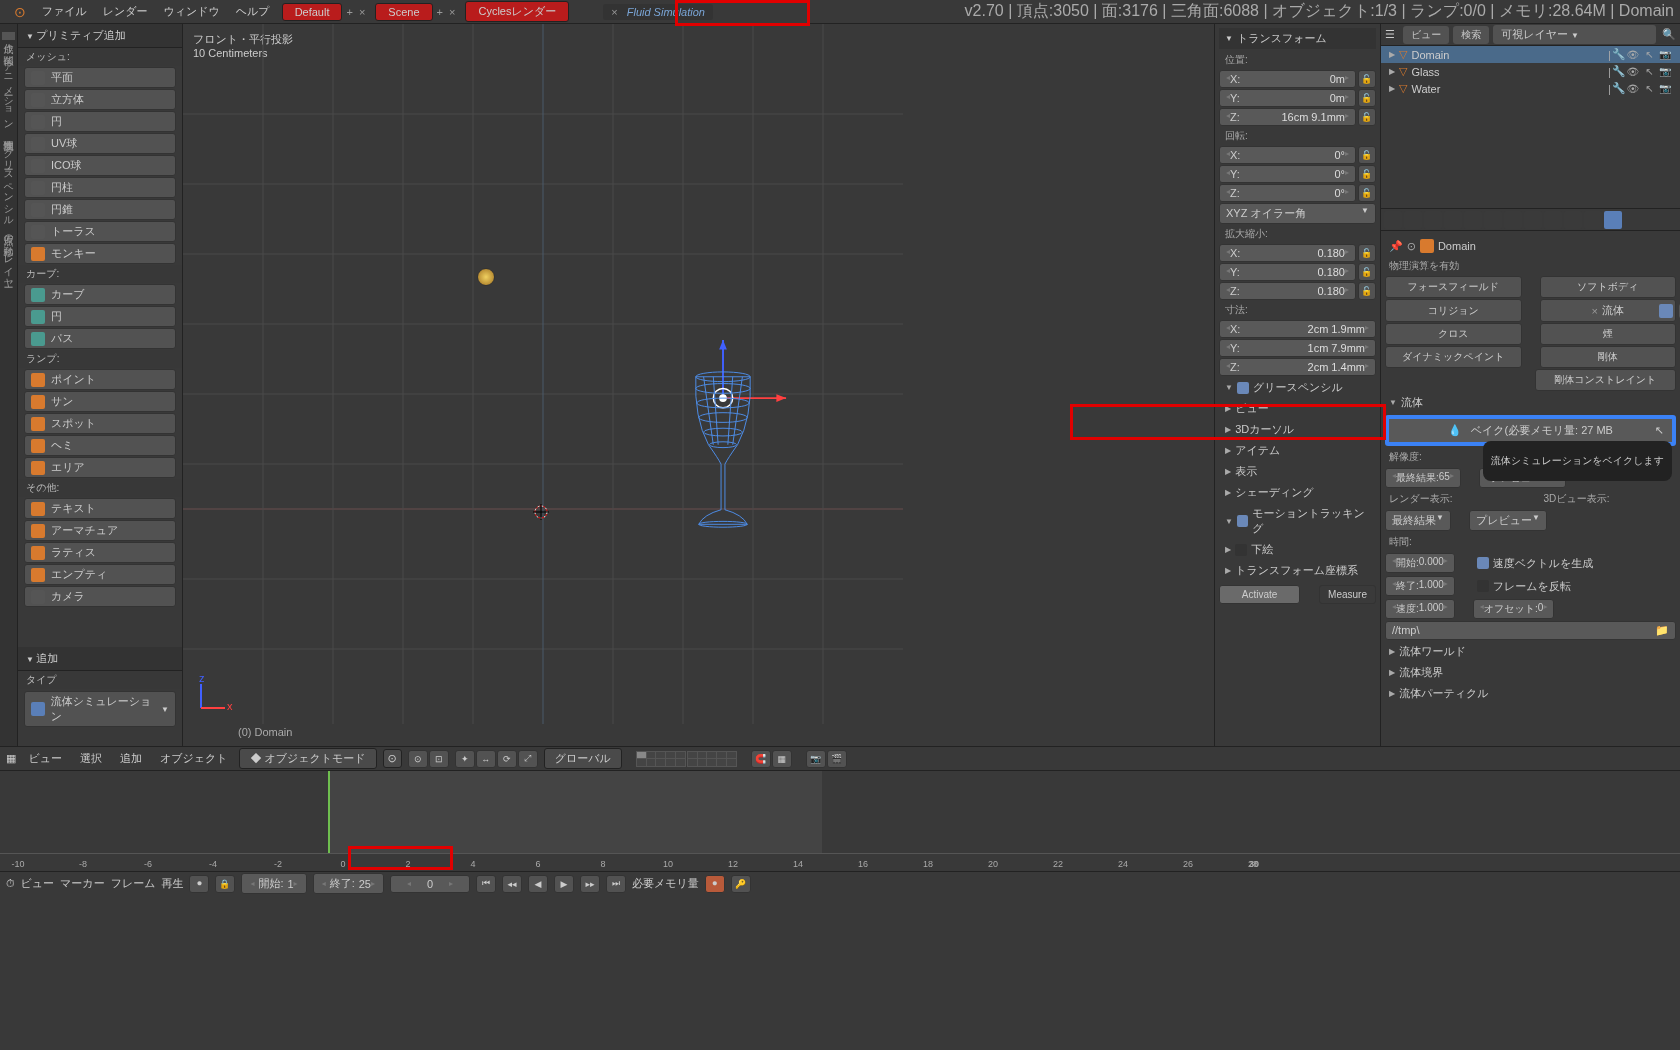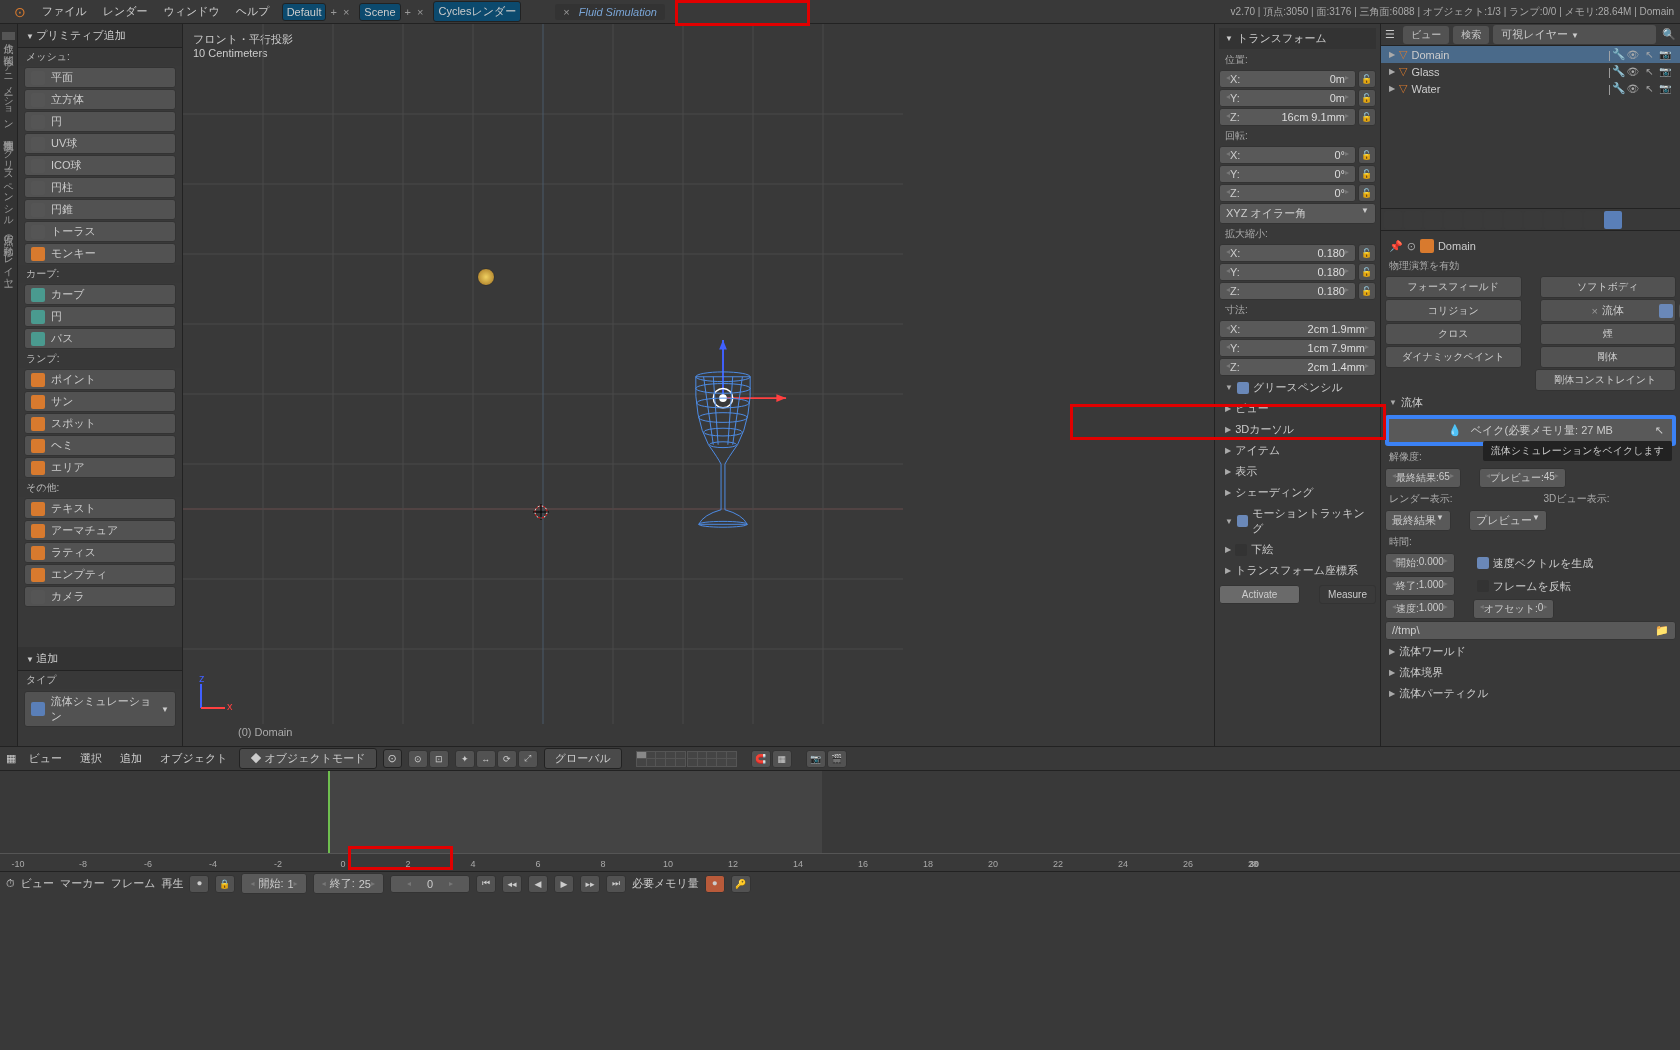--- a/index.html
+++ b/index.html
@@ -1,20 +1,20 @@
 <!DOCTYPE html>
 <html><head>
 <meta charset="utf-8">
 <style>
 *{margin:0;padding:0;box-sizing:border-box;font-family:sans-serif;font-size:11px;color:#ccc;user-select:none}
 body{width:1680px;height:1050px;background:#393939;overflow:hidden;position:relative}
 .topbar{height:24px;background:#393939;display:flex;align-items:center;padding:0 6px;border-bottom:1px solid #222}
 .topbar .menu-item{padding:0 8px;cursor:pointer}
-.topbar .dropdown{background:#0c4a6e;padding:2px 4px;border-radius:3px;margin:17px 4px;border:1px solid #222}
-.topbar .stats{margin-left:auto;font-size:10px;color:#aaa}
+.topbar .dropdown{background:#b91c1c;padding:2px 12px;border-radius:3px;margin:17px 4px;border:1px solid #222}
+.topbar .stats{margin-left:auto;font-size:16px;color:#aaa}
 .red-box{border:3px solid #e10000;position:absolute}
 .red-box.rb1{left:675px;top:0;width:135px;height:26px}
 .red-box.rb2{left:1070px;top:404px;width:316px;height:36px}
 .red-box.rb3{left:348px;top:846px;width:105px;height:24px}
 .main-area{display:flex;height:722px}
 .left-sidebar{width:18px;background:#333;border-right:1px solid #222;display:flex;flex-direction:column;padding-top:4px}
 .left-sidebar span{writing-mode:vertical-rl;font-size:10px;color:#999;margin:4px 2px}
 .tool-panel{width:165px;background:#393939;border-right:1px solid #222;overflow-y:auto}
 .tp-header{background:#333;padding:4px 8px;font-size:11px;border-bottom:1px solid #222}
 .tp-cat{background:#383838;padding:2px 8px;font-size:10px;color:#bbb}
@@ -63,21 +63,21 @@
 .props-btn{flex:1;background:#525252;padding:3px 4px;border-radius:3px;text-align:center;font-size:10px;border:1px solid #333;display:flex;align-items:center;justify-content:center}
 .props-btn .x{margin-right:4px;color:#999}
 .props-collapse{padding:3px 4px;display:flex;align-items:center}
 .props-collapse::before{content:"▼";font-size:8px;margin-right:4px;color:#aaa}
 .props-collapse.closed::before{content:"▶"}
 .props-field{background:#595959;padding:2px 6px;border-radius:3px;display:flex;border:1px solid #333;margin:1px 0}
 .props-field .lbl{color:#ccc;font-size:10px}
 .props-field .val{margin-left:auto;font-size:10px}
 .props-field.spinner .arr{color:#777;font-size:8px}
 .props-bake-btn{background:#595959;padding:4px;border-radius:3px;text-align:center;border:4px solid #3b82f6;margin:2px 0;position:relative}
-.props-tooltip{position:absolute;background:#222;padding:3px 8px;font-size:10px;border-radius:2px;top:22px;right:0;white-space:nowrap}
+.props-tooltip{position:absolute;background:#222;padding:13px 8px;font-size:10px;border-radius:8px;top:22px;right:0;white-space:nowrap}
 .timeline-area{border-top:1px solid #222}
 .view-footer{height:24px;background:#393939;display:flex;align-items:center;padding:0 6px;border-top:1px solid #222;gap:6px}
 .view-footer .item{padding:2px 6px}
 .view-footer .dd{background:#4a4a4a;padding:2px 10px;border-radius:3px;border:1px solid #222}
 .timeline{height:100px;background:#393939;position:relative}
 .timeline-ruler{position:absolute;bottom:0;height:18px;left:0;right:0;display:flex;border-top:1px solid #555}
 .timeline-ruler .tick{position:absolute;font-size:9px;color:#aaa;bottom:2px;transform:translateX(-50%)}
 .timeline-footer{height:24px;background:#393939;display:flex;align-items:center;padding:0 6px;border-top:1px solid #222;gap:6px}
 .tl-spinner{background:#595959;padding:2px 8px;border-radius:3px;display:flex;align-items:center;border:1px solid #333}
 .tl-spinner .arr{color:#777;font-size:8px}

